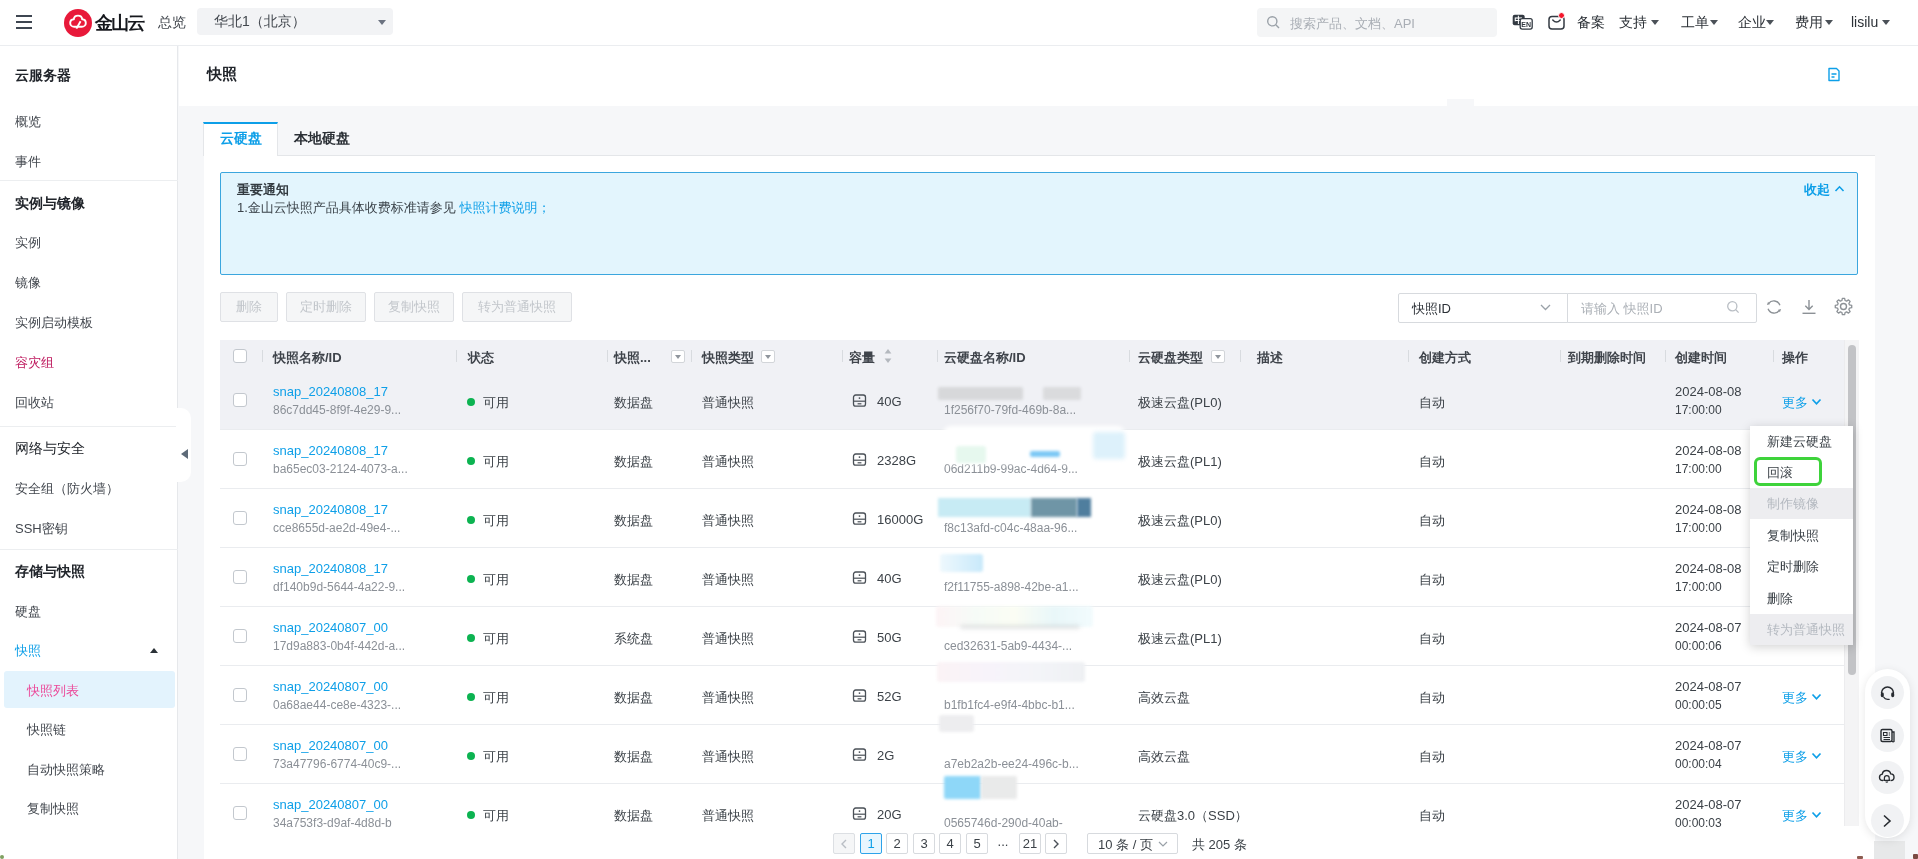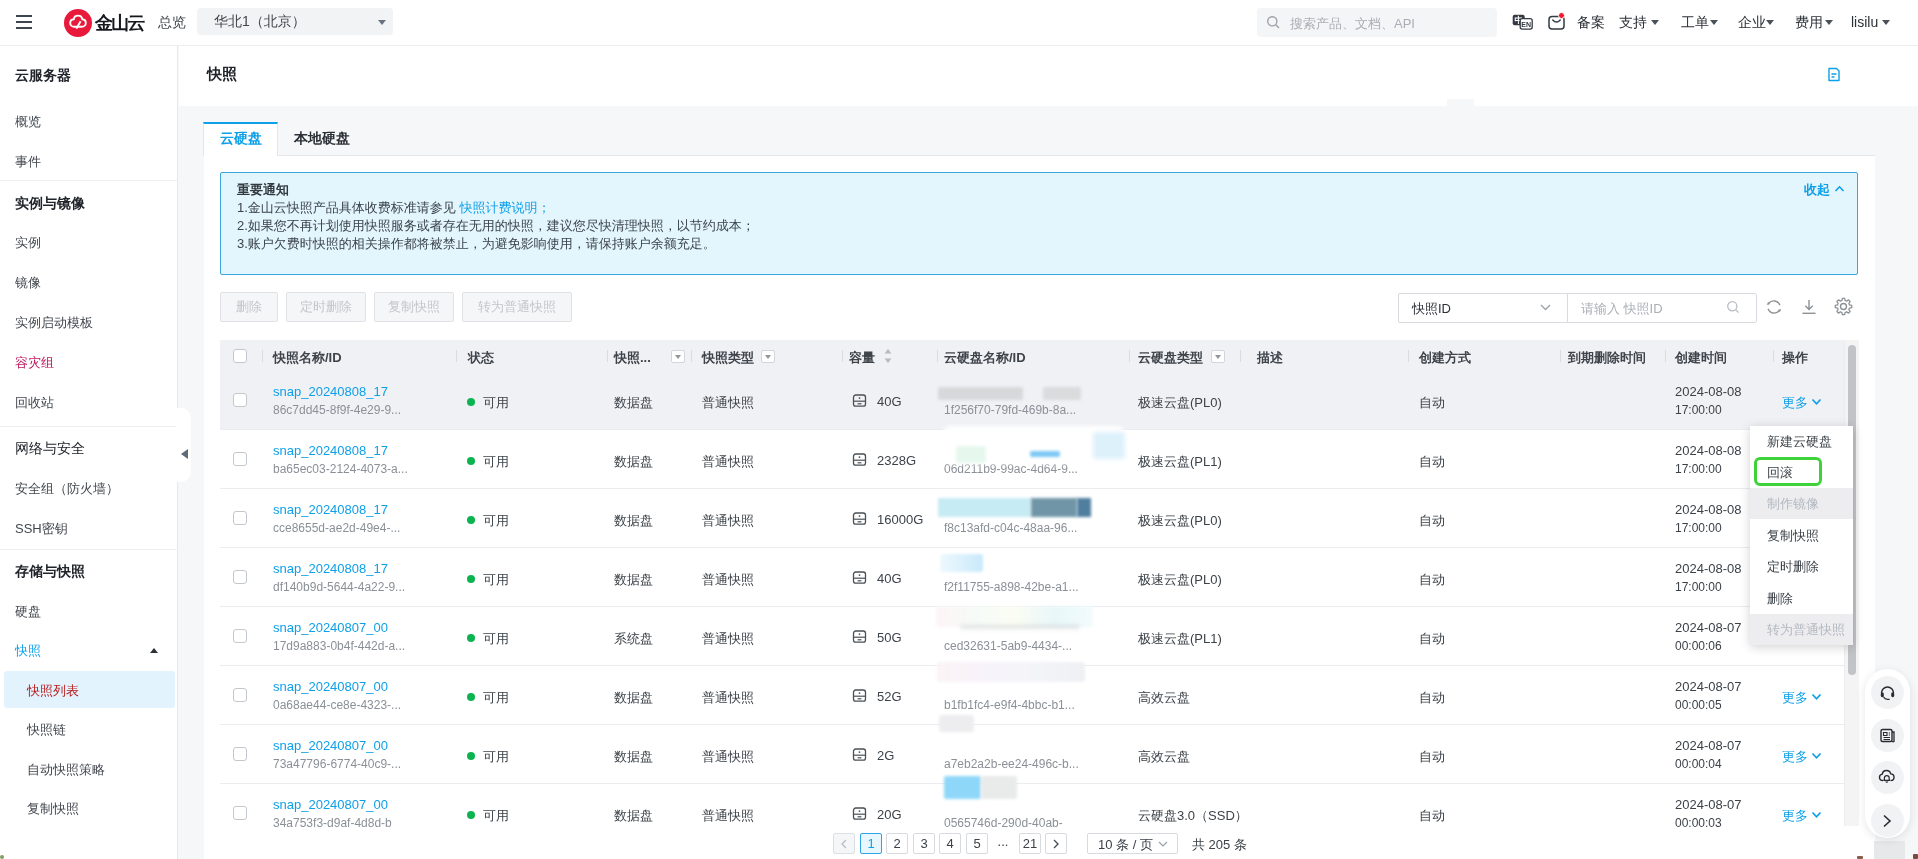--- a/index.html
+++ b/index.html
@@ -73,21 +73,21 @@
   <div class="abs" style="left:0;top:380px;width:178px;height:1px;background:#eceef0;"></div>
   <div class="abs" style="left:15px;top:394px;font-size:14px;font-weight:400;color:#21252b;">网络与安全</div>
   <div class="abs" style="left:15px;top:434px;font-size:13px;color:#42474e;">安全组（防火墙）</div>
   <div class="abs" style="left:15px;top:474px;font-size:13px;color:#42474e;">SSH密钥</div>
   <div class="abs" style="left:0;top:503px;width:178px;height:1px;background:#eceef0;"></div>
   <div class="abs" style="left:15px;top:517px;font-size:14px;font-weight:700;color:#21252b;">存储与快照</div>
   <div class="abs" style="left:15px;top:557px;font-size:13px;color:#42474e;">硬盘</div>
   <div class="abs" style="left:15px;top:596px;font-size:13px;color:#0d9fe8;">快照</div>
   <div class="abs" style="left:150px;top:602px;width:0;height:0;border-left:4px solid transparent;border-right:4px solid transparent;border-bottom:5px solid #2b3137;"></div>
   <div class="abs" style="left:4px;top:625px;width:171px;height:37px;background:#e3f3fd;border-radius:3px;"></div>
-  <div class="abs" style="left:27px;top:636px;font-size:13px;color:#b91c1c;">快照列表</div>
+  <div class="abs" style="left:27px;top:636px;font-size:13px;color:#ec4899;">快照列表</div>
   <div class="abs" style="left:27px;top:675px;font-size:13px;color:#42474e;">快照链</div>
   <div class="abs" style="left:27px;top:715px;font-size:13px;color:#42474e;">自动快照策略</div>
   <div class="abs" style="left:27px;top:754px;font-size:13px;color:#42474e;">复制快照</div>
 </div>
 
 <div class="abs" style="left:176px;top:408px;width:15px;height:74px;background:#fff;border-radius:0 10px 10px 0;z-index:21;"></div>
 <div class="abs" style="left:181px;top:449px;width:0;height:0;border-top:5.5px solid transparent;border-bottom:5.5px solid transparent;border-right:7px solid #5d6a78;z-index:22;"></div>
 
 <div class="abs" style="left:179px;top:46px;width:1739px;height:60px;background:#fff;"></div>
 <div class="abs" style="left:207px;top:65px;font-size:15px;font-weight:700;color:#21252b;z-index:5;">快照</div>
@@ -101,22 +101,20 @@
 <div class="abs" style="left:203px;top:122px;width:75px;height:34px;background:#fff;border:1px solid #e4e6e9;border-bottom:none;border-top:2px solid #0d9fe8;z-index:5;"></div>
 <div class="abs" style="left:220px;top:130px;font-size:14px;font-weight:700;color:#0d9fe8;z-index:6;">云硬盘</div>
 <div class="abs" style="left:294px;top:130px;font-size:14px;font-weight:700;color:#2b3036;z-index:6;">本地硬盘</div>
 
 <div class="abs" id="card" style="left:204px;top:155px;width:1671px;height:704px;background:#fff;border-top:1px solid #e4e6e9;"></div>
 <div id="cardwrap" class="abs" style="left:204px;top:155px;width:1671px;height:704px;z-index:4;">
 
   <div class="abs" style="left:16px;top:17px;width:1638px;height:103px;background:#e3f5fd;border:1px solid #3ba6de;border-radius:2px;"></div>
   <div class="abs" style="left:33px;top:26px;font-size:13px;font-weight:700;color:#333b41;">重要通知</div>
   <div class="abs" style="left:33px;top:44px;font-size:13px;color:#3c444b;">1.金山云快照产品具体收费标准请参见 <span style="color:#0d9fe8;">快照计费说明；</span></div>
-  <div class="abs" style="left:33px;top:62px;font-size:13px;color:#3c444b;">2.如果您不再计划使用快照服务或者存在无用的快照，建议您尽快清理快照，以节约成本；</div>
-  <div class="abs" style="left:33px;top:80px;font-size:13px;color:#3c444b;">3.账户欠费时快照的相关操作都将被禁止，为避免影响使用，请保持账户余额充足。</div>
   <div class="abs" style="left:1600px;top:26px;font-size:13px;font-weight:700;color:#0d9fe8;">收起</div>
   <svg class="abs" style="left:1630px;top:30px;" width="11" height="8" viewBox="0 0 11 8">
       <path d="M1.5 6 L5.5 1.8 L9.5 6" fill="none" stroke="#0d9fe8" stroke-width="1.6"></path>
     </svg>
 
   <div class="abs btn-d" style="left:16px;top:137px;width:58px;">删除</div>
   <div class="abs btn-d" style="left:82px;top:137px;width:80px;">定时删除</div>
   <div class="abs btn-d" style="left:170px;top:137px;width:80px;">复制快照</div>
   <div class="abs btn-d" style="left:258px;top:137px;width:110px;">转为普通快照</div>
 

